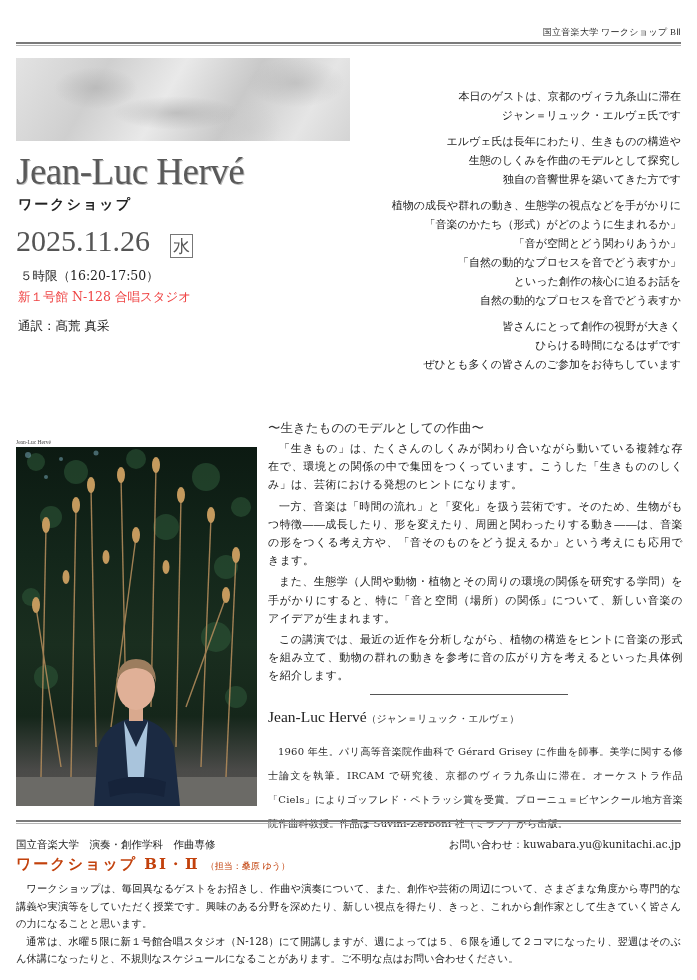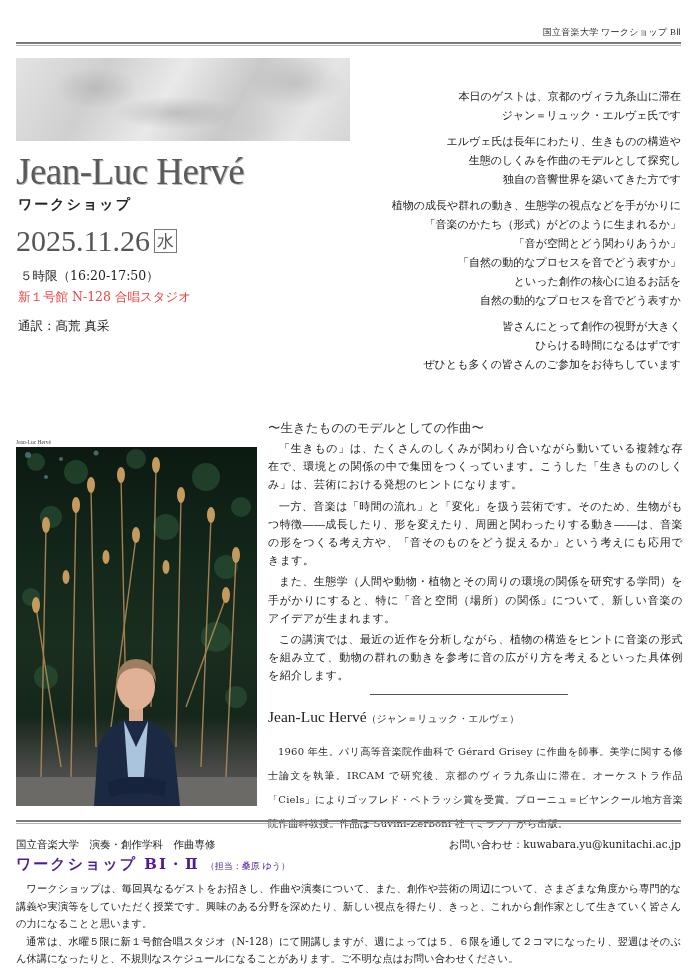--- a/index.html
+++ b/index.html
@@ -16,21 +16,21 @@
         radial-gradient(ellipse 60px 30px at 80px 30px, rgba(170,170,170,0.55), transparent 70%),
         radial-gradient(ellipse 90px 24px at 160px 55px, rgba(150,150,150,0.45), transparent 70%),
         radial-gradient(ellipse 70px 35px at 280px 25px, rgba(165,165,165,0.45), transparent 70%),
         radial-gradient(ellipse 50px 40px at 230px 70px, rgba(200,200,200,0.5), transparent 70%),
         linear-gradient(120deg, #e3e3e3 0%, #cfcfcf 25%, #e9e9e9 45%, #c9c9c9 65%, #e5e5e5 85%, #d4d4d4 100%);
     }
 
     .name-title { position: absolute; left: 16px; top: 150px; font-family: "Liberation Serif", serif; font-size: 37px; color: #5a5a5a; letter-spacing: -0.5px;
       text-shadow: 1px 1px 0 #bbb; }
     .ws-sub { position: absolute; left: 18px; top: 196px; font-size: 14px; font-weight: bold; color: #222; letter-spacing: 2px; }
-    .date { position: absolute; left: 16px; top: 224px; font-family: "Liberation Serif", serif; font-size: 30px; color: #555; display: flex; align-items: center; gap: 4px; }
+    .date { position: absolute; left: 16px; top: 224px; font-family: "Liberation Serif", serif; font-size: 30px; color: #555; display: flex; align-items: flex-end; gap: 20px; }
     .weekday { display: inline-block; border: 1px solid #777; font-size: 17px; padding: 1px 2px; line-height: 20px; font-family: "DejaVu Serif", serif; color: #555; }
     .time { position: absolute; left: 20px; top: 268px; font-size: 12.5px; color: #222; }
     .venue { position: absolute; left: 18px; top: 289px; font-size: 12.5px; color: #ef4444; }
     .interp { position: absolute; left: 18px; top: 318px; font-size: 12.5px; color: #222; }
 
     .intro { position: absolute; right: 16px; top: 87px; width: 360px; text-align: right; font-size: 11px; line-height: 19px; color: #222; }
     .intro .para { margin-bottom: 7px; }
 
     .photo-caption { position: absolute; left: 16px; top: 439px; font-size: 5.5px; color: #444; font-family: "Liberation Serif", serif; }
     .photo { position: absolute; left: 16px; top: 447px; width: 241px; height: 359px; overflow: hidden;
@@ -42,21 +42,21 @@
     .article p { font-size: 11px; line-height: 18.2px; text-indent: 1em; text-align: justify; margin-bottom: 3px; letter-spacing: 0.4px; }
 
     .bio-rule { position: absolute; left: 370px; top: 694px; width: 198px; border-top: 1px solid #555; }
     .bio { position: absolute; left: 268px; top: 708px; width: 415px; }
     .bio-name { font-family: "Liberation Serif", serif; font-size: 15.5px; color: #222; }
     .bio-name .kana { font-family: "DejaVu Serif", serif; font-size: 10px; color: #333; }
     .bio-text { font-size: 10px; line-height: 24px; text-indent: 1em; text-align: justify; letter-spacing: 0.2px; margin-top: 14px; }
 
     .footer-dept { position: absolute; left: 16px; top: 838px; font-size: 10.5px; color: #222; }
     .footer-contact { position: absolute; right: 16px; top: 838px; font-size: 10.5px; color: #222; }
-    .footer-title { position: absolute; left: 16px; top: 855px; font-size: 15px; font-weight: bold; letter-spacing: 2px; color: #4c1d95; }
+    .footer-title { position: absolute; left: 16px; top: 855px; font-size: 15px; font-weight: bold; letter-spacing: 2px; color: #c2410c; }
     .footer-title .staff { font-size: 9px; font-weight: normal; letter-spacing: 0; margin-left: 6px; }
     .footer-desc { position: absolute; left: 16px; top: 880px; width: 665px; font-size: 10.3px; line-height: 17.5px; color: #222; }
     .footer-desc p { text-indent: 1em; text-align: justify; }
   </style>
 </head>
 <body>
 
 <div class="header-label">国立音楽大学 ワークショップ BⅡ</div>
 <div class="double-rule rule-top"></div>
 

